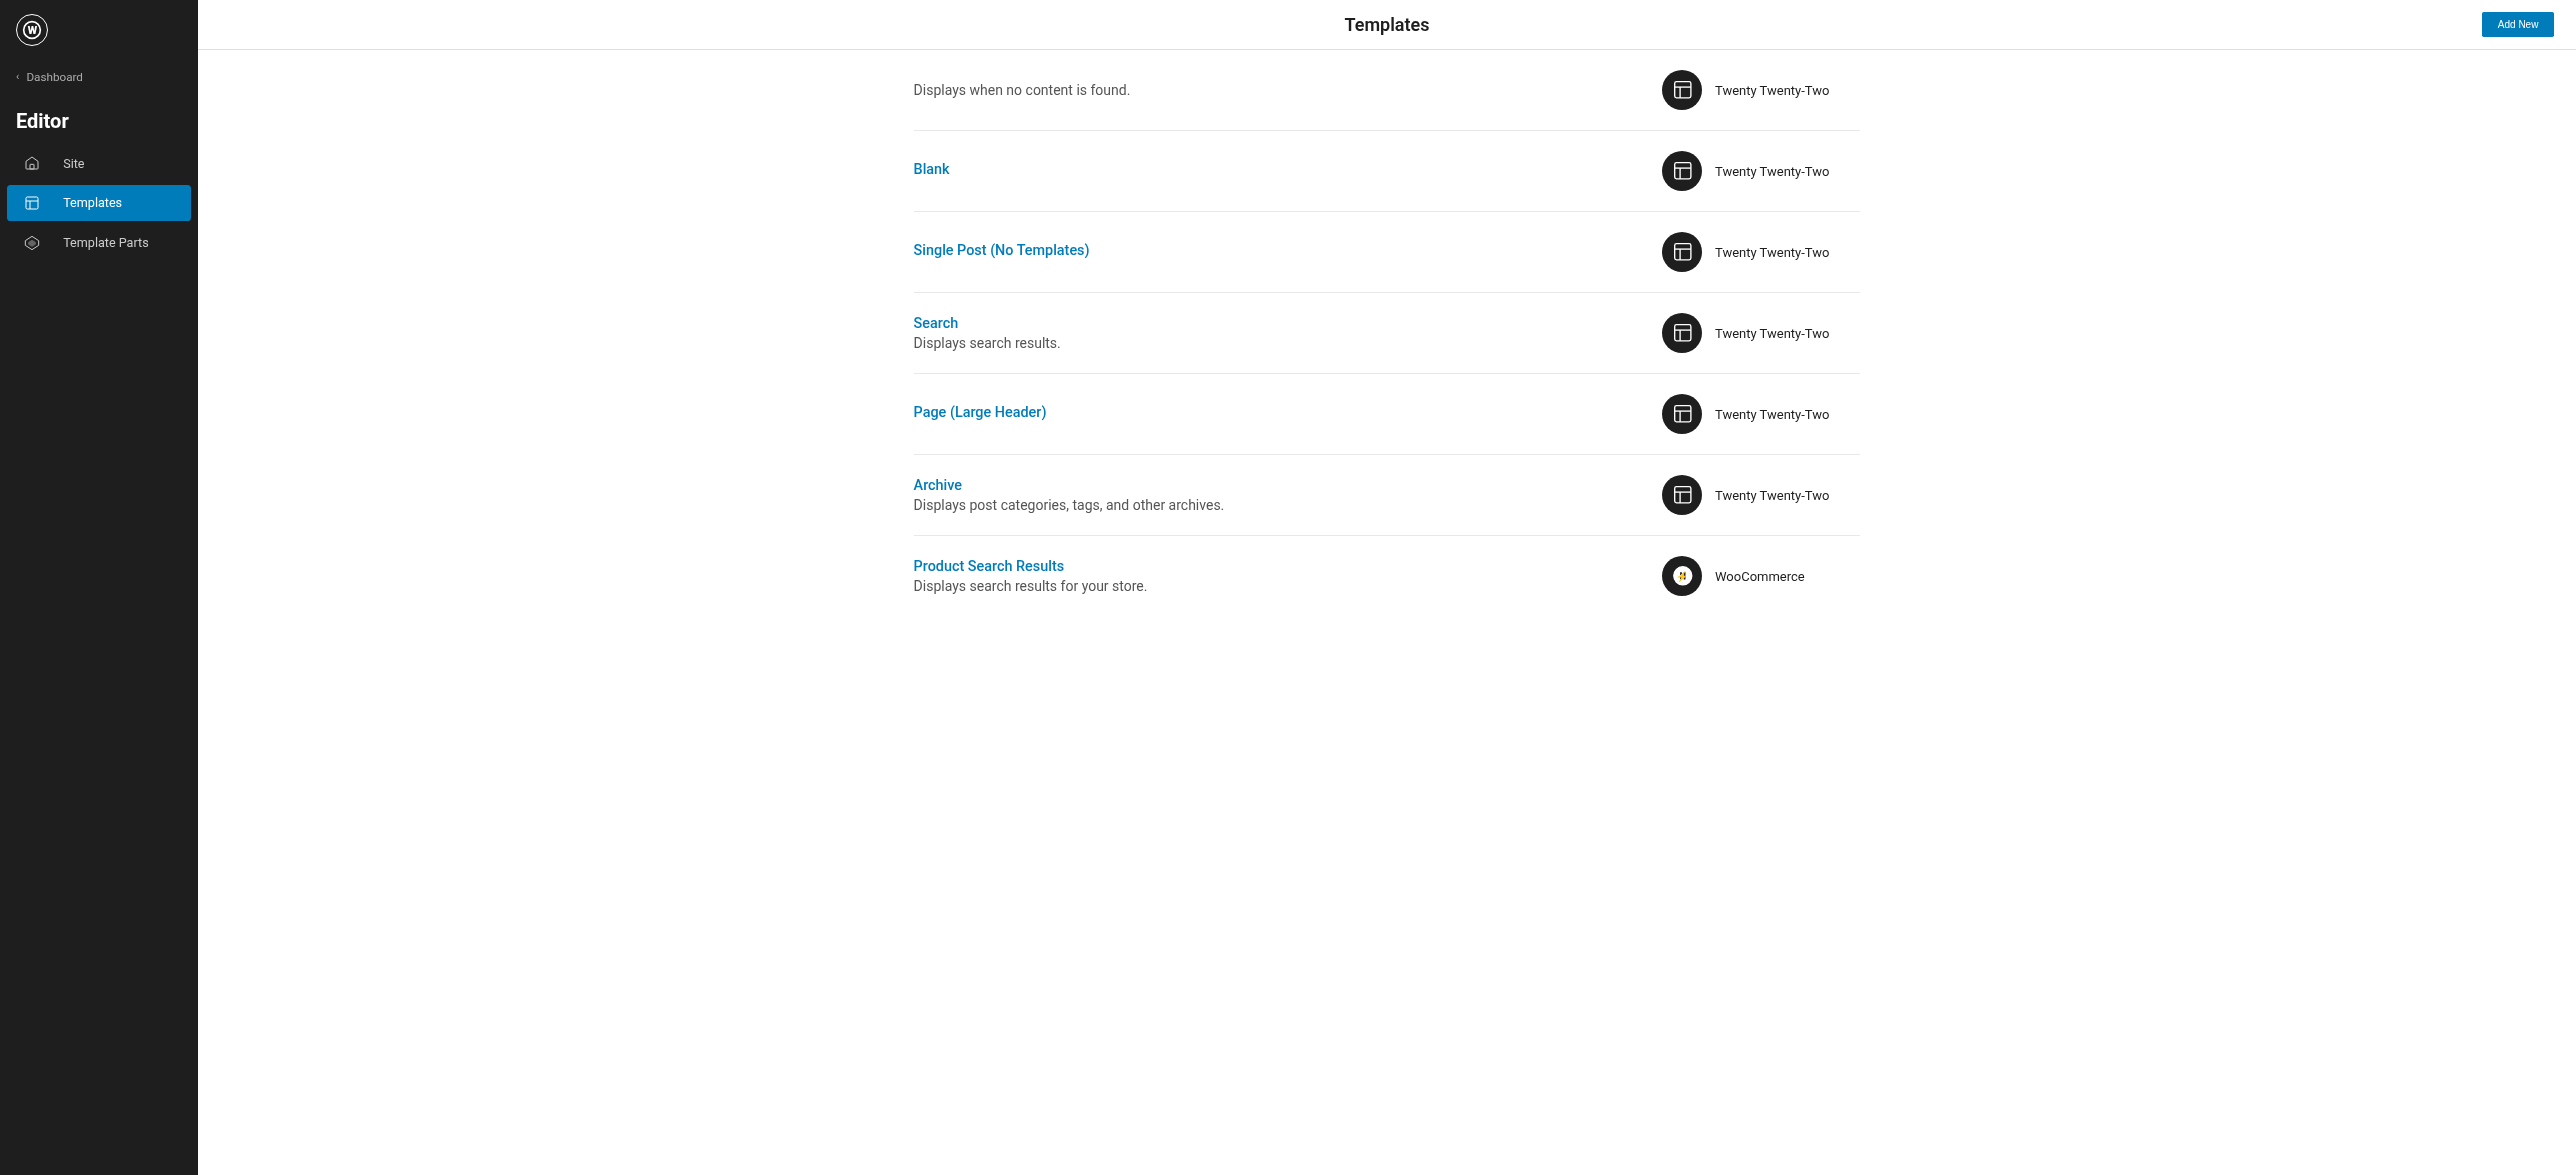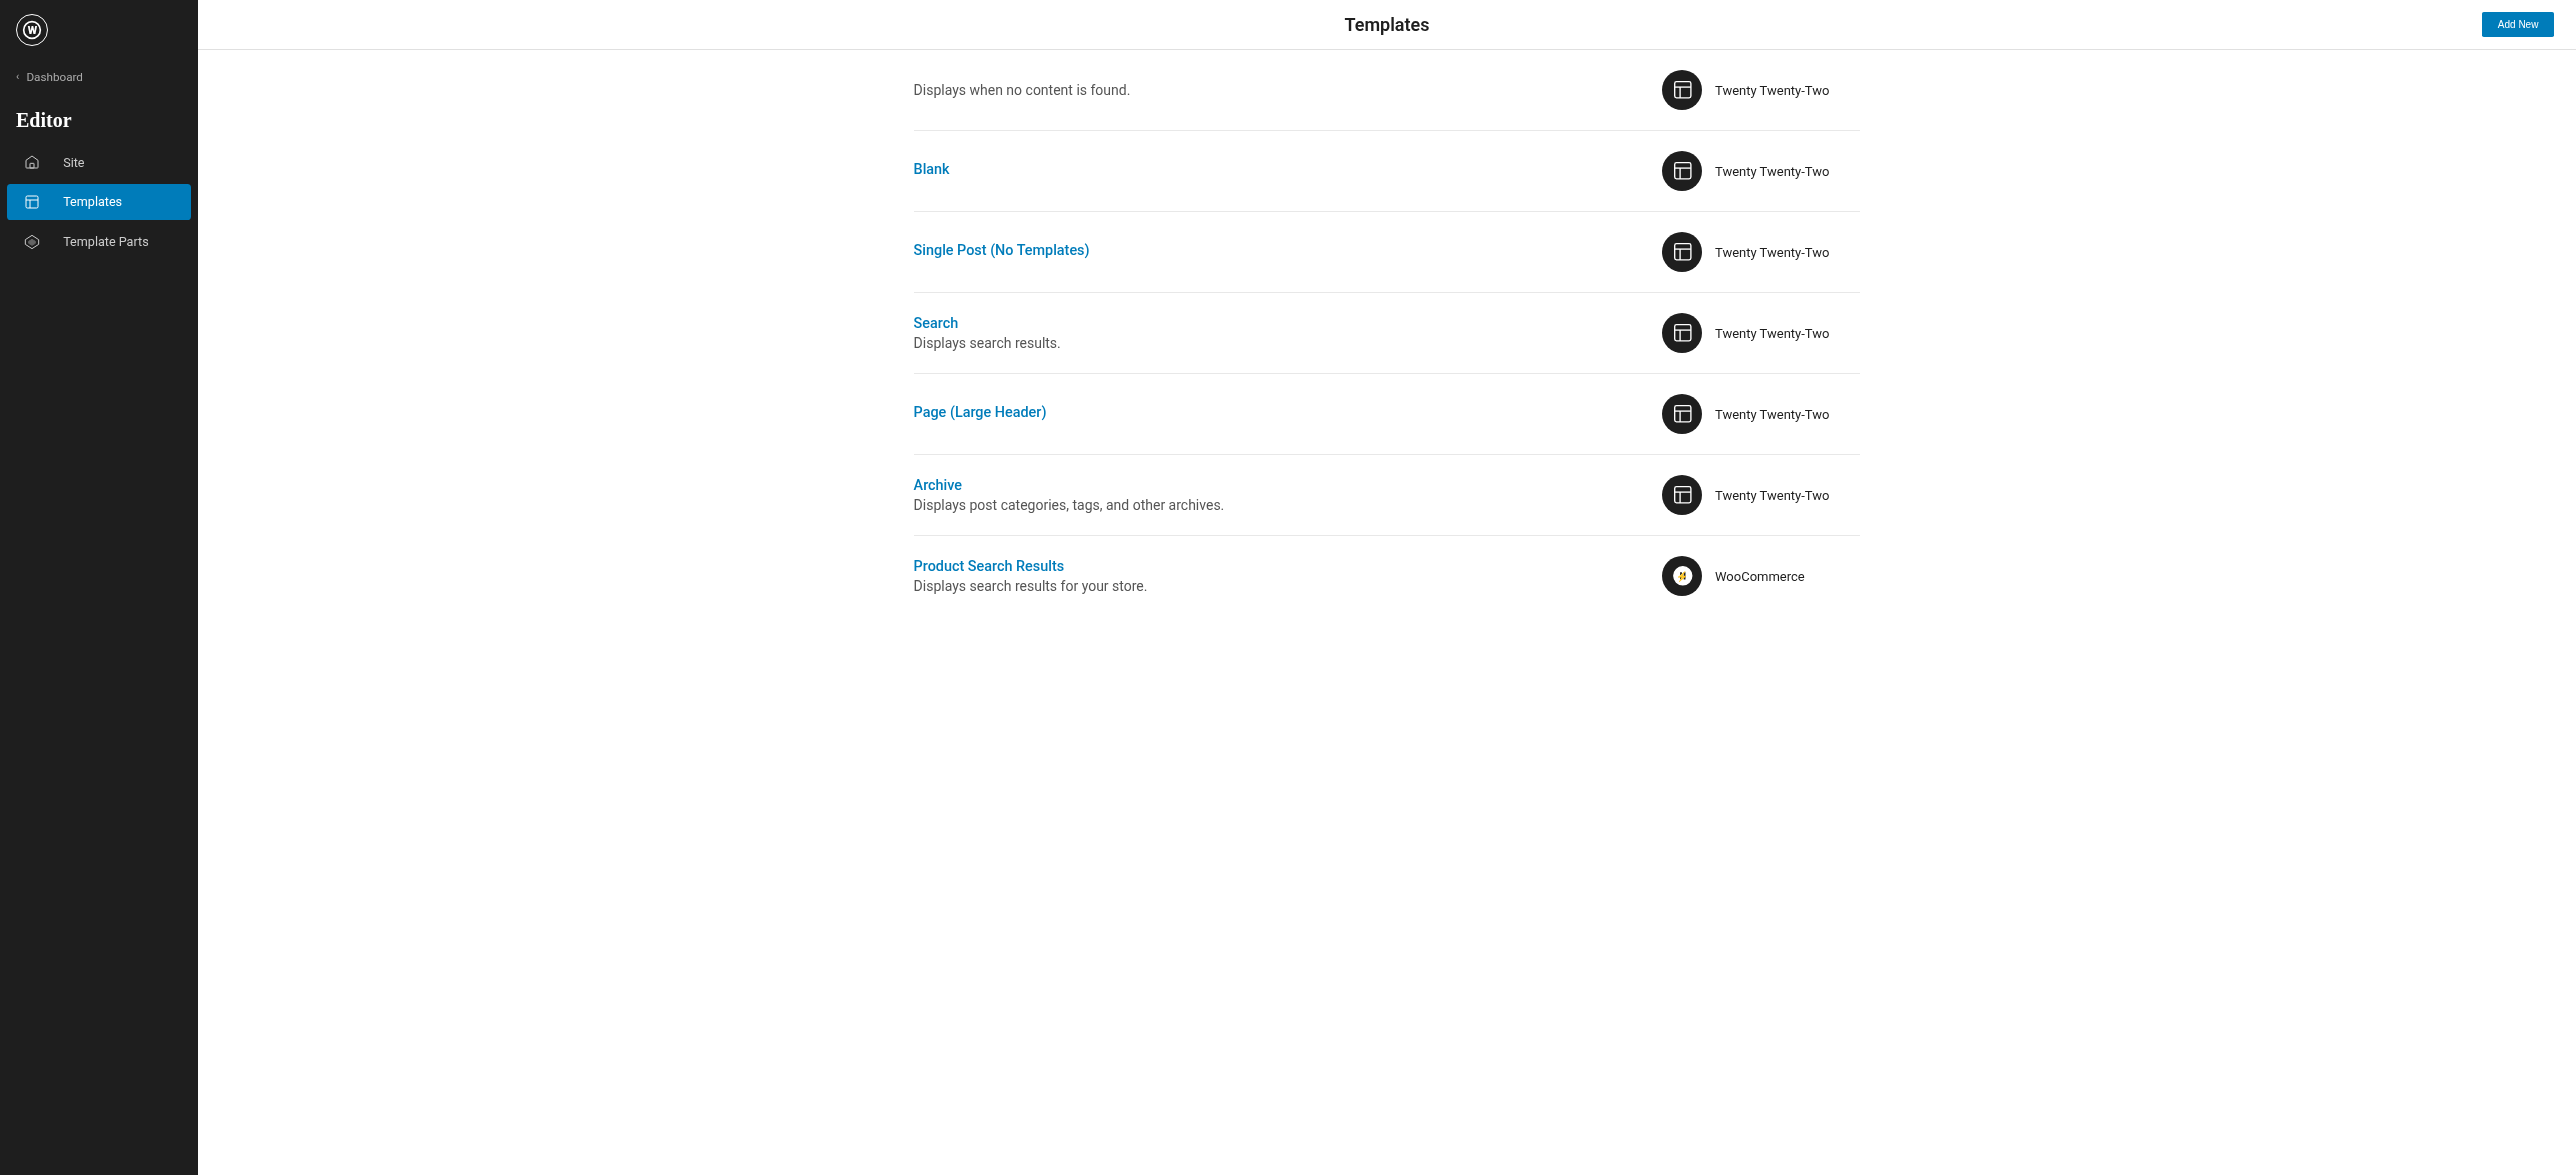--- a/index.html
+++ b/index.html
@@ -42,21 +42,20 @@
       font-size: 11.7px;
       cursor: pointer;
     }
     .back-arrow { font-size: 10.8px; }
 
     #editor-title {
       padding: 16px 16px 10.8px 16px;
       font-size: 20px;
       font-weight: 700;
       color: #fff;
-      font-family: Liberation Serif, serif;
     }
 
     .nav-item {
       display: flex;
       align-items: center;
       gap: 22px;
       padding: 9px 16px;
       color: #ccc;
       font-size: 12.6px;
       cursor: pointer;

